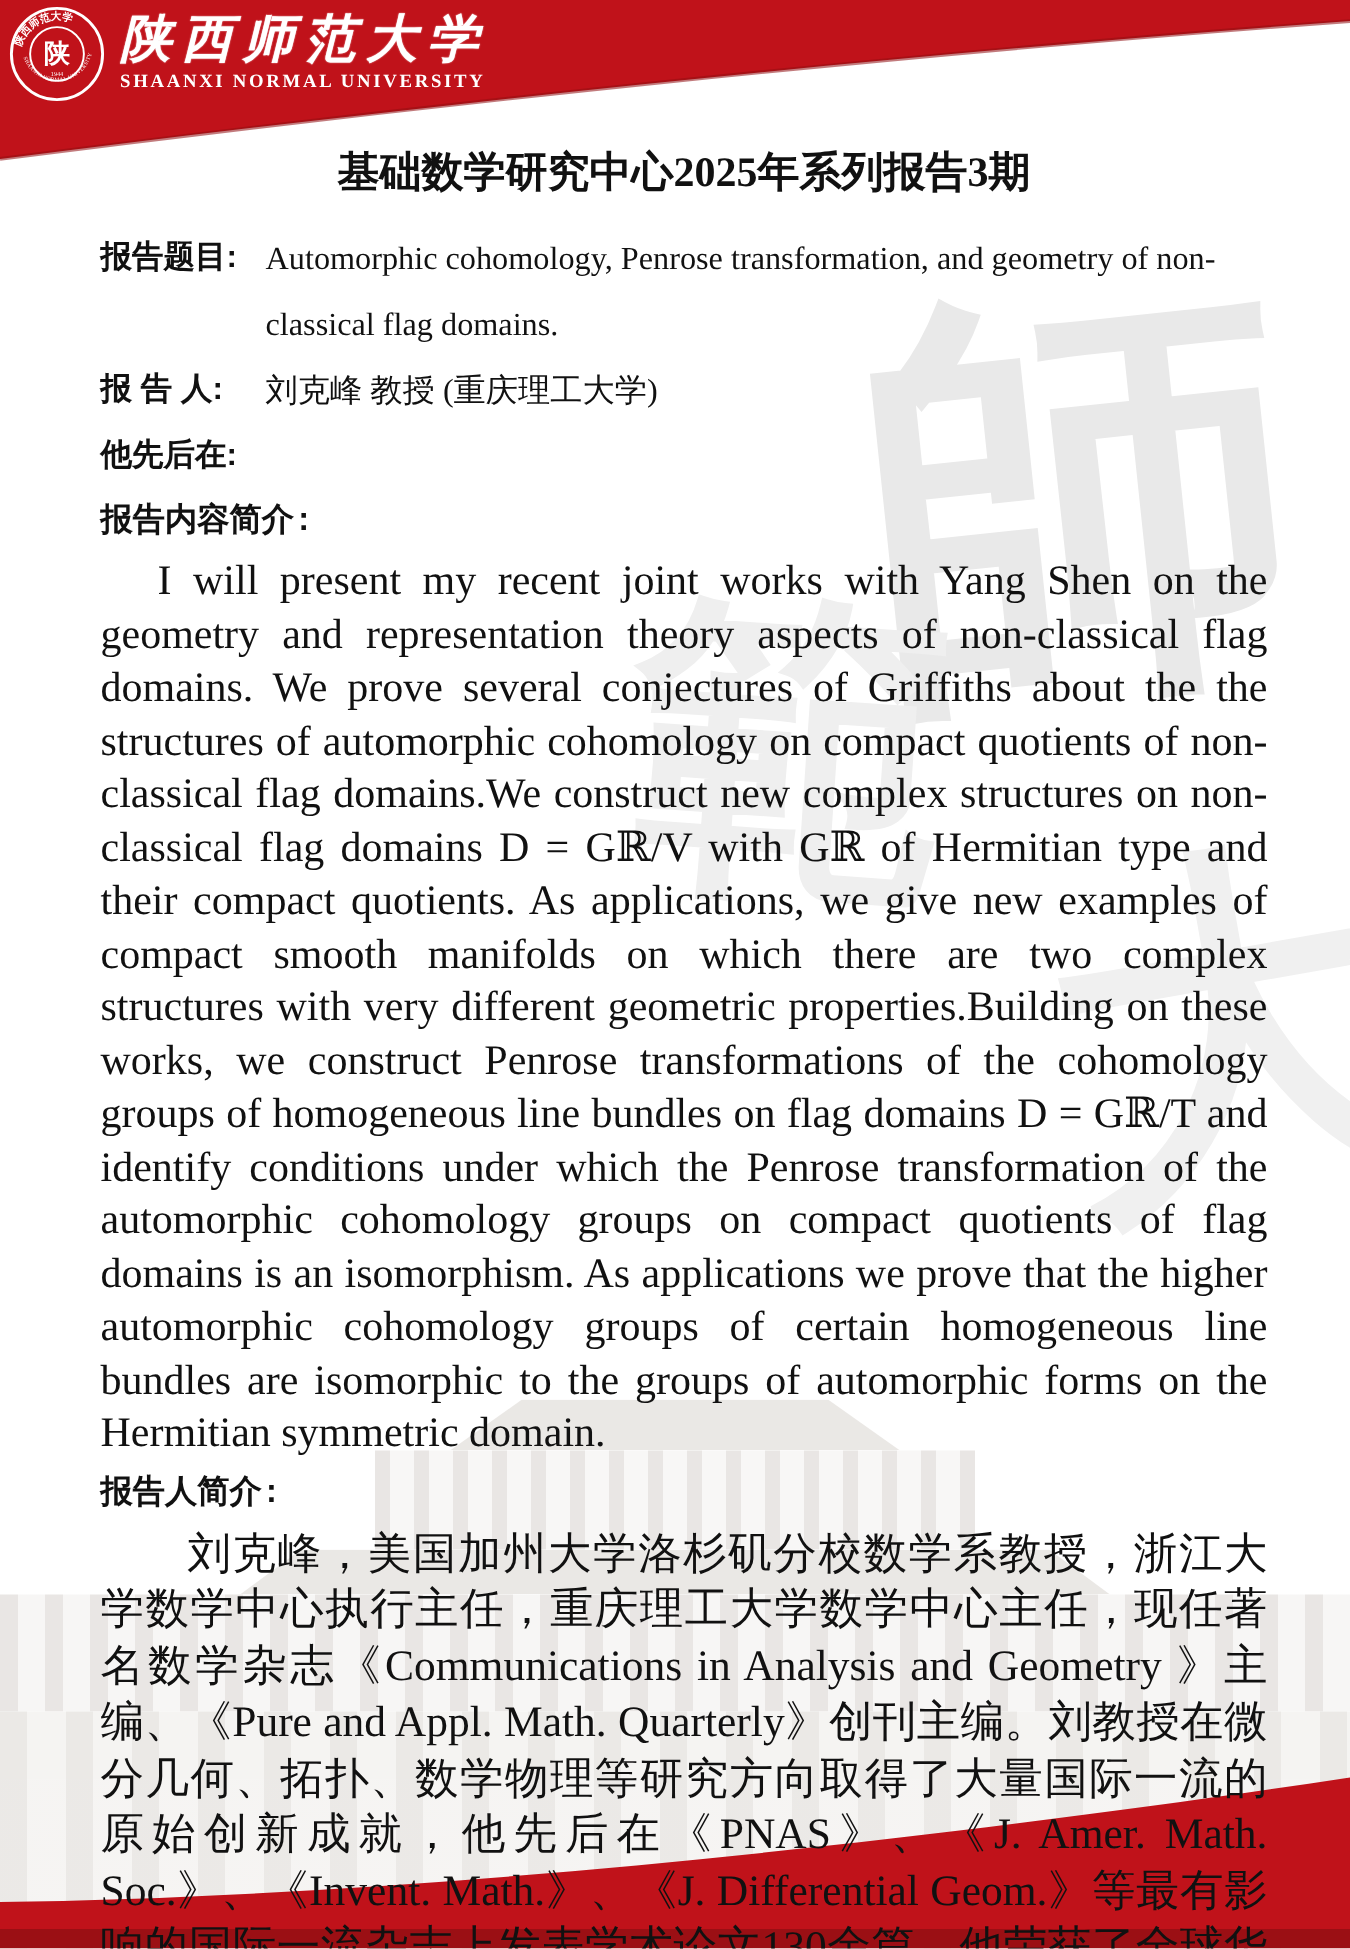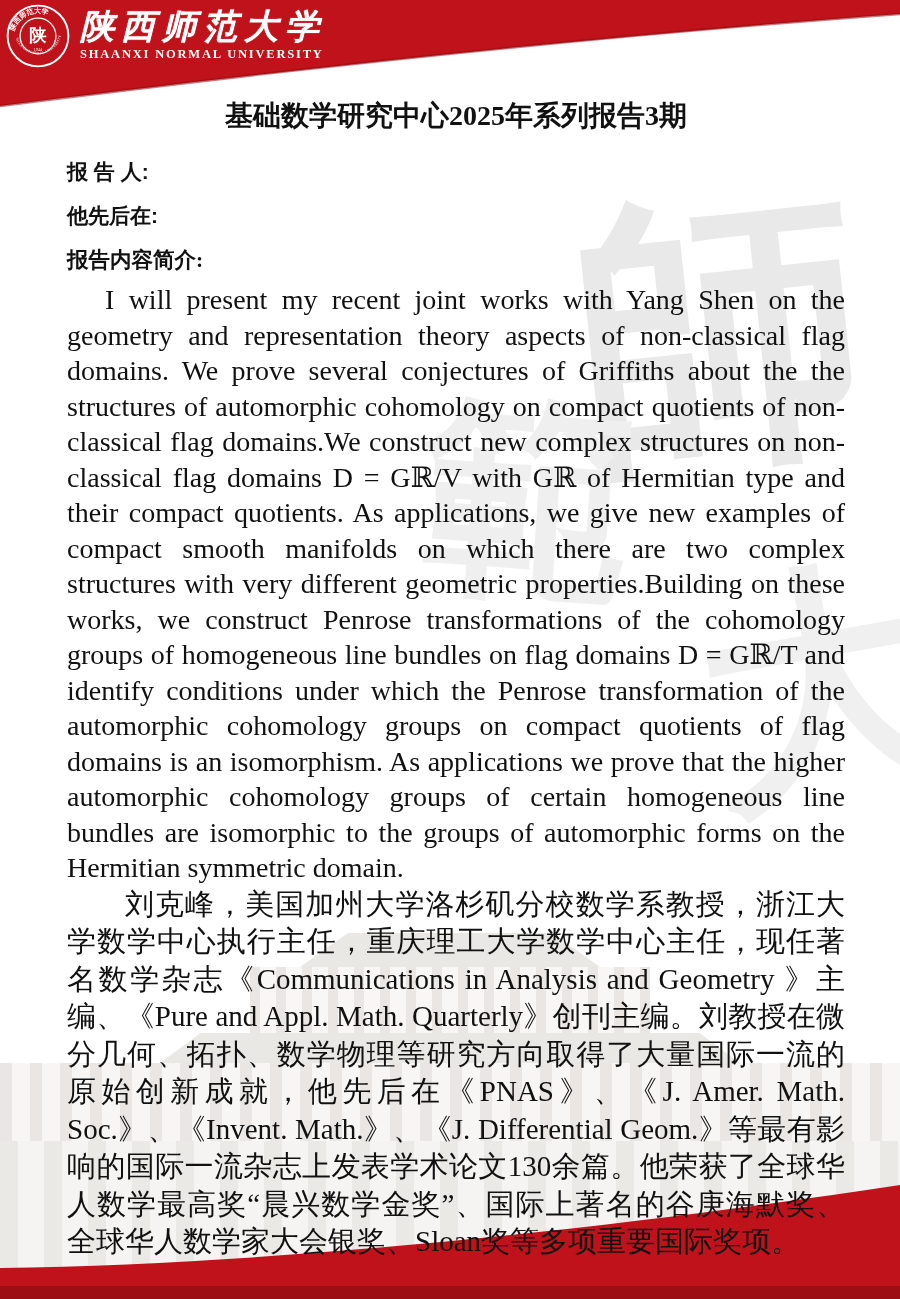--- a/index.html
+++ b/index.html
@@ -55,21 +55,21 @@
   }
   .info-row{display:flex;align-items:flex-start;font-size:21.5px;line-height:44px;}
   .info-label{
     flex:none;width:104px;font-weight:bold;white-space:pre;
     font-family:"Liberation Sans","DejaVu Sans",sans-serif;
     font-size:21px;
   }
   .info-value{flex:1;padding-left:6px;}
   .section-heading{
     font-weight:bold;font-size:21.5px;line-height:44px;margin:0;
-    font-family:Liberation Serif, serif;
+    font-family:Liberation Mono, monospace;
   }
   .abstract-text{
     margin:0;font-size:28px;line-height:35.5px;text-align:justify;
     text-indent:38px;
   }
   .bio-text{
     margin:0;font-size:29px;line-height:37.5px;text-align:justify;
     text-indent:2em;
   }
 </style>
@@ -120,24 +120,30 @@
 <svg class="footer-svg" width="900" height="135" viewBox="0 0 900 135">
   <path d="M0,104 C300,100 640,60 900,21 L900,135 L0,135 Z" style="fill:var(--red-primary,#c0121a)"></path>
   <rect x="0" y="122" width="900" height="13" style="fill:var(--red-dark,#9b0f14)"></rect>
 </svg>
 
 <div class="content">
   <h1 class="page-title">基础数学研究中心2025年系列报告3期</h1>
 
   <div class="info-list">
     <div class="info-row">
+      <span class="info-label">报告题目:</span>
+      <span class="info-value">Automorphic cohomology, Penrose transformation, and geometry of non-classical flag domains.</span>
+    </div>
+    <div class="info-row">
       <span class="info-label">报 告 人:</span>
+      <span class="info-value">刘克峰 教授 (重庆理工大学)</span>
     </div>
     <div class="info-row">
       <span class="info-label">他先后在:</span>
     </div>
   </div>
 
   <h2 class="section-heading">报告内容简介:</h2>
   <p class="abstract-text">I will present my recent joint works with Yang Shen on the geometry and representation theory aspects of non-classical flag domains. We prove several conjectures of Griffiths about the the structures of automorphic cohomology on compact quotients of non-classical flag domains.We construct new complex structures on non-classical flag domains D = Gℝ/V with Gℝ of Hermitian type and their compact quotients. As applications, we give new examples of compact smooth manifolds on which there are two complex structures with very different geometric properties.Building on these works, we construct Penrose transformations of the cohomology groups of homogeneous line bundles on flag domains D = Gℝ/T and identify conditions under which the Penrose transformation of the automorphic cohomology groups on compact quotients of flag domains is an isomorphism. As applications we prove that the higher automorphic cohomology groups of certain homogeneous line bundles are isomorphic to the groups of automorphic forms on the Hermitian symmetric domain.</p>
 
+  <h2 class="section-heading">报告人简介:</h2>
   <p class="bio-text">刘克峰，美国加州大学洛杉矶分校数学系教授，浙江大学数学中心执行主任，重庆理工大学数学中心主任，现任著名数学杂志《Communications in Analysis and Geometry 》主编、《Pure and Appl. Math. Quarterly》创刊主编。刘教授在微分几何、拓扑、数学物理等研究方向取得了大量国际一流的原始创新成就，他先后在《PNAS》、《J. Amer. Math. Soc.》、《Invent. Math.》、《J. Differential Geom.》等最有影响的国际一流杂志上发表学术论文130余篇。他荣获了全球华人数学最高奖“晨兴数学金奖”、国际上著名的谷庚海默奖、全球华人数学家大会银奖、Sloan奖等多项重要国际奖项。</p>
 </div>
 
 </body></html>

